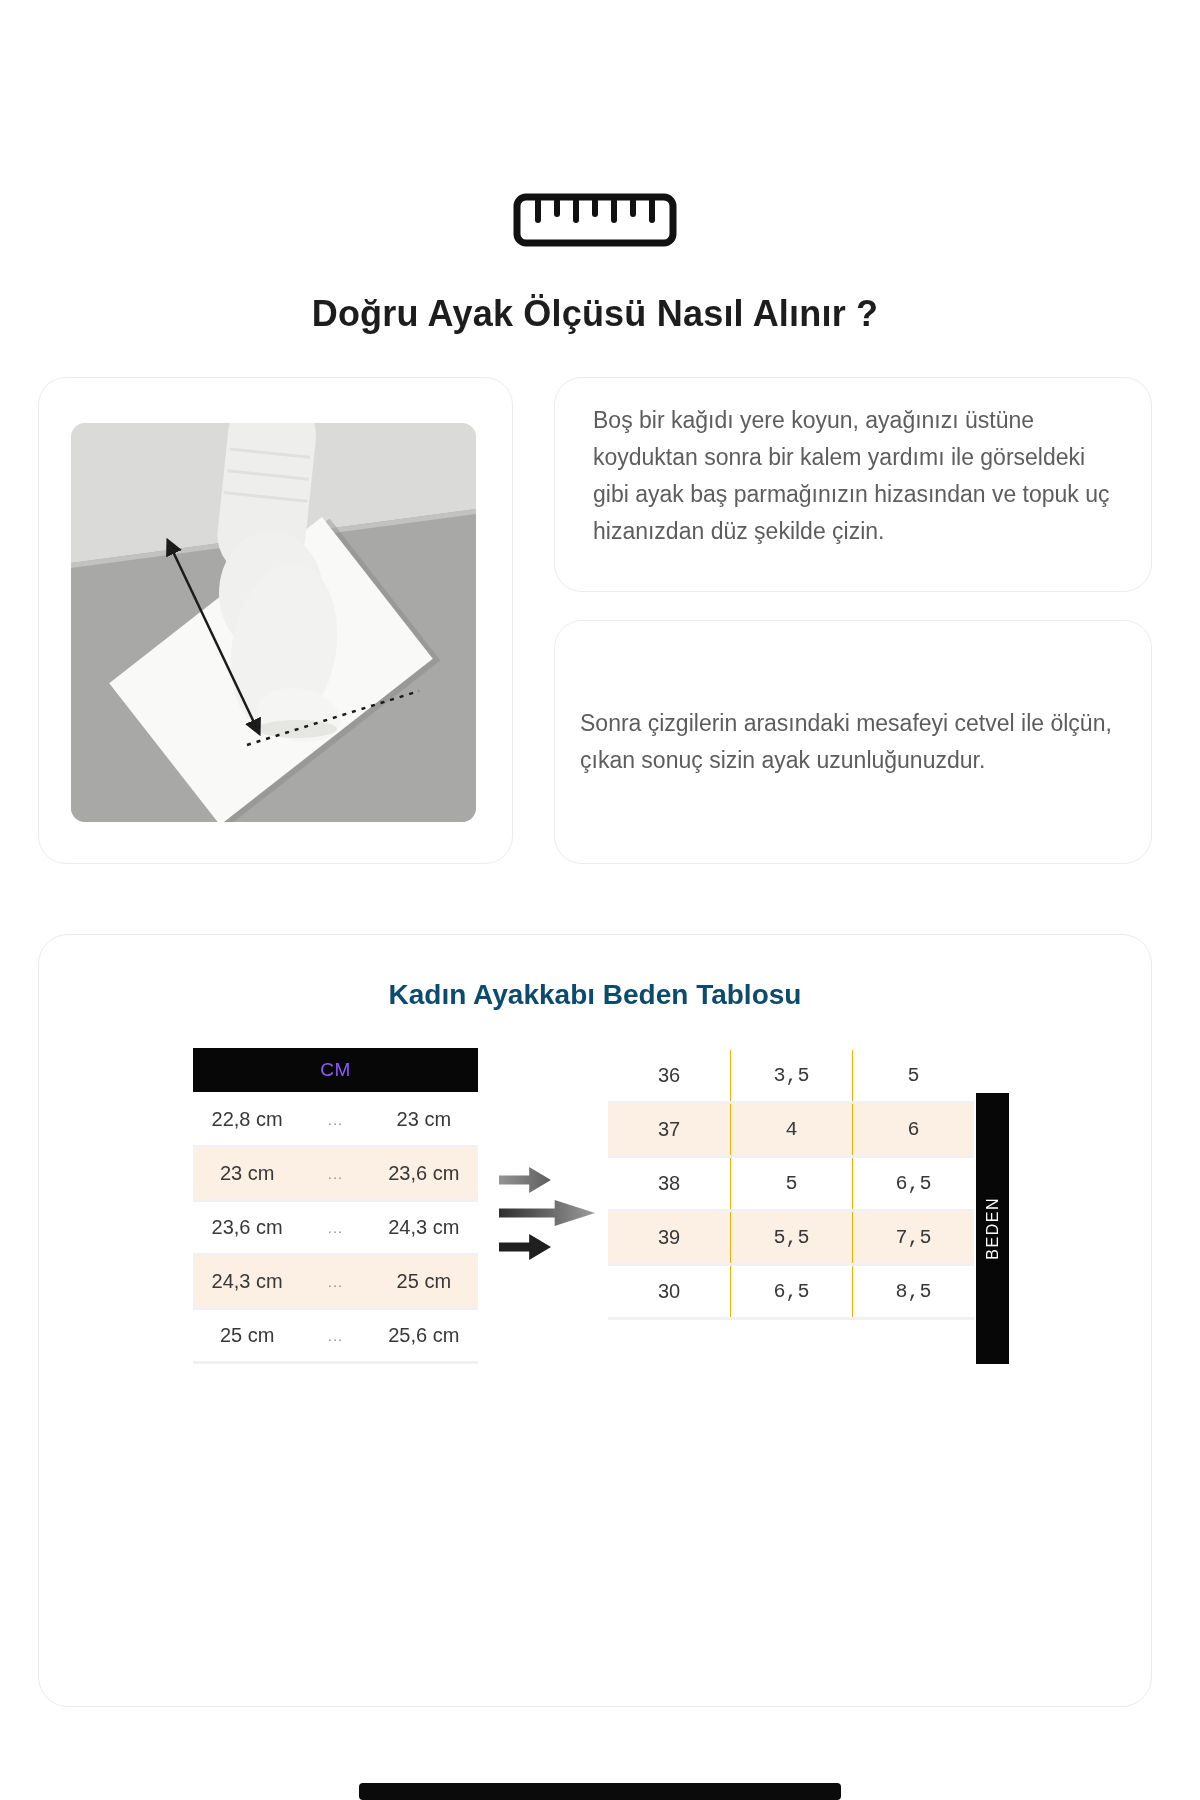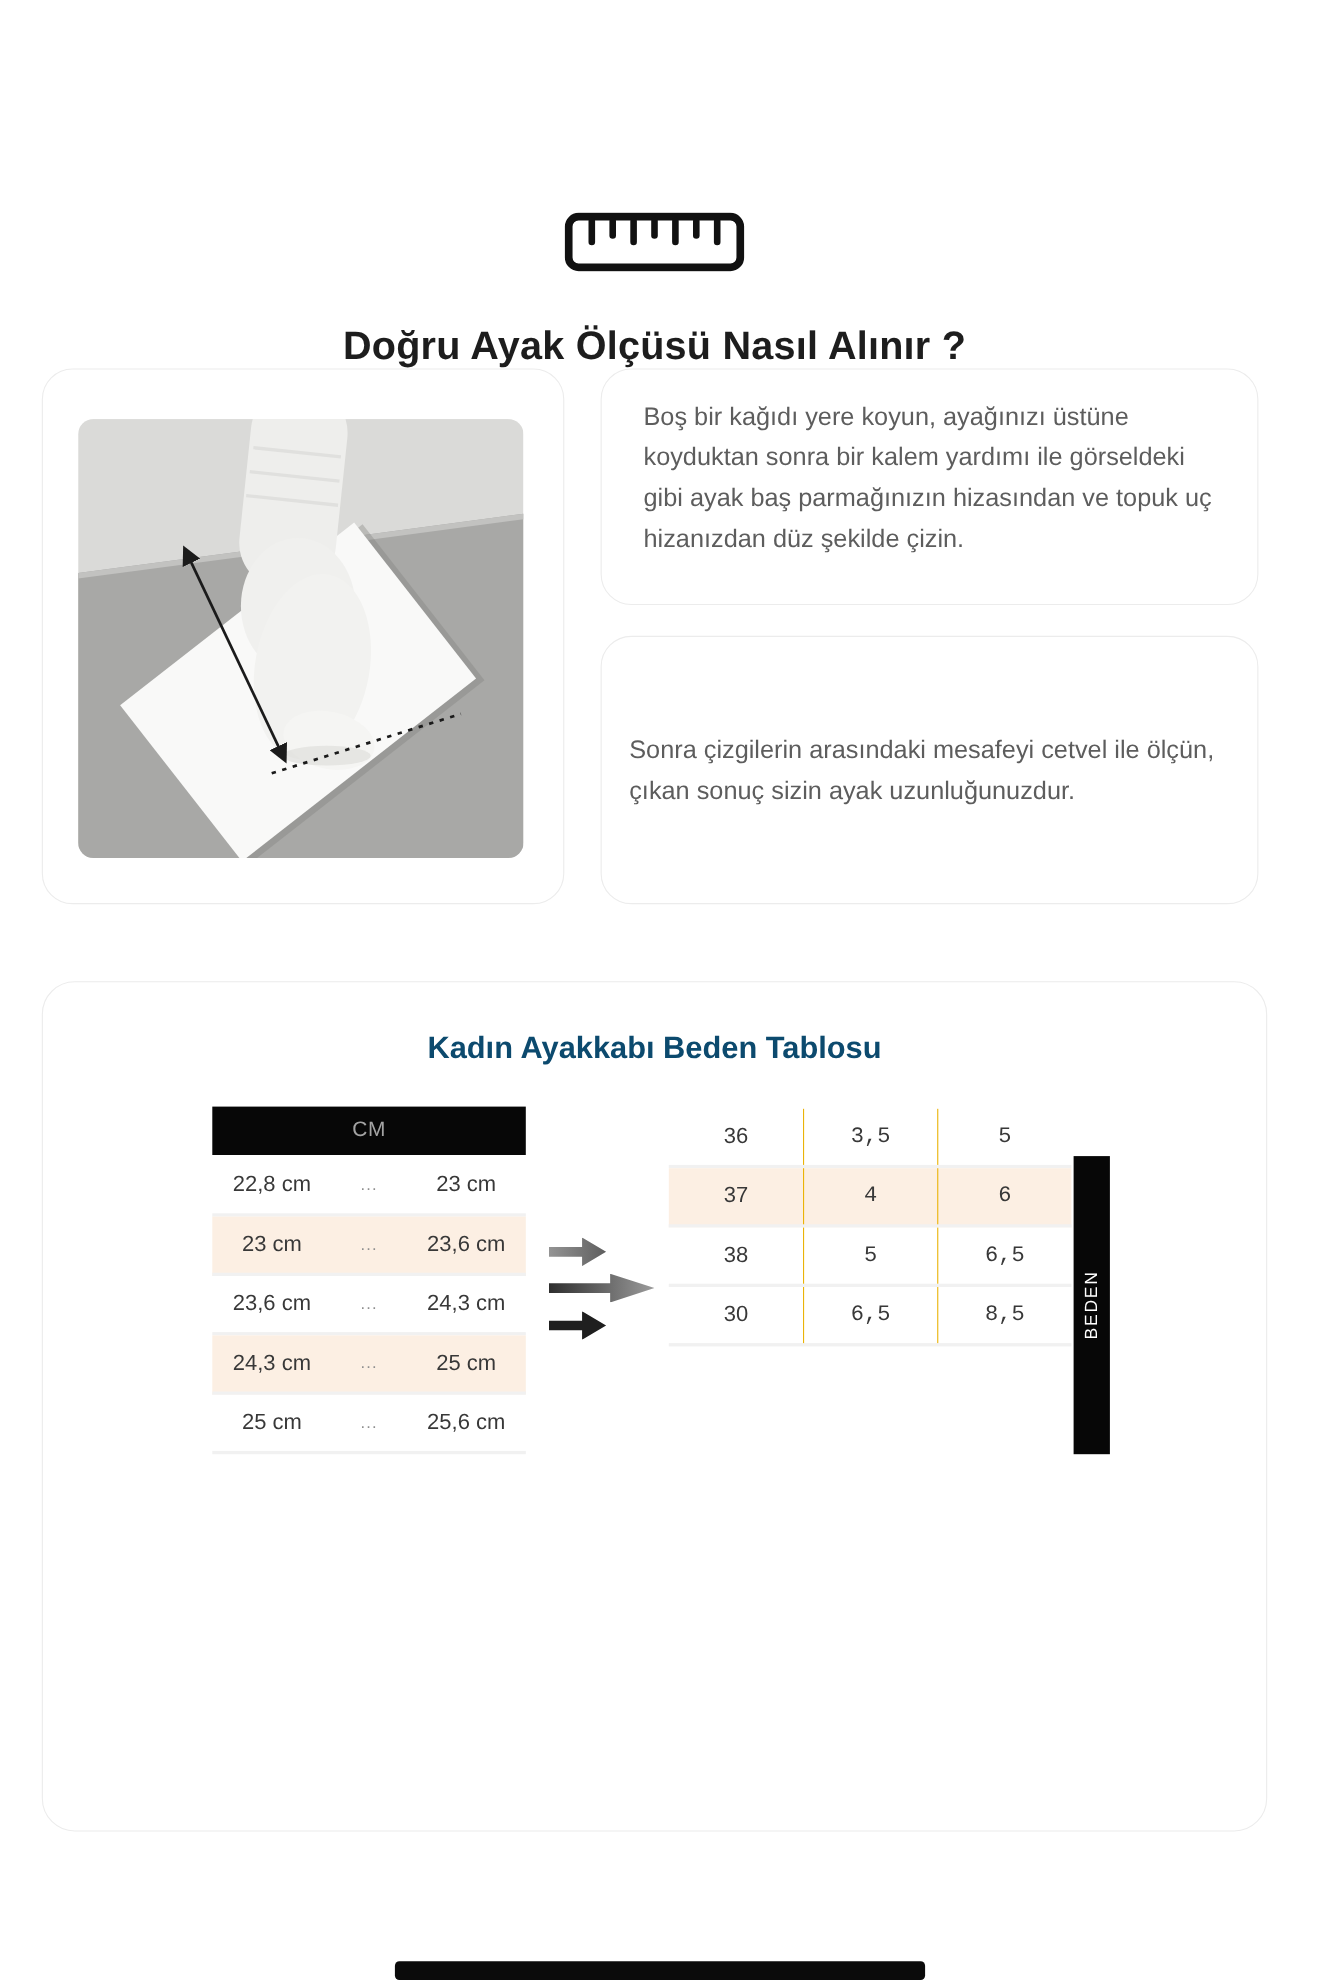--- a/index.html
+++ b/index.html
@@ -8,39 +8,39 @@
     font-family:"Liberation Sans", sans-serif; overflow:hidden;
   }
   .content { position:absolute; left:38px; top:0; width:1114px; }
 
   
   .ruler-wrap { display:flex; justify-content:center; margin-top:193px; }
   .main-title {
     margin:46px 0 0; text-align:center; font-size:36px; font-weight:700;
     color:#1d1d1d; letter-spacing:0.2px;
   }
-  .boxes-row { display:flex; gap:33px; }
+  .boxes-row { display:flex; margin-top:42px; gap:33px;justify-content:space-between; }
   .card { background:#fff; border:1px solid #ececec; border-radius:28px; box-sizing:border-box; }
   .photo-card { width:475px; height:487px; padding:45px 0 0 32px; }
   .photo { width:405px; height:399px; border-radius:14px; overflow:hidden; }
   .right-col { width:598px; display:flex; flex-direction:column; }
   .step1 { height:215px; padding:24px 38px; }
   .step2 { height:244px; margin-top:28px; display:flex; align-items:center; padding:0 25px; }
   .step-text { margin:0; font-size:23px; line-height:37px; color:#5d5d5d; }
 
   
   .size-card { margin-top:70px; height:773px; border-radius:30px; position:relative; }
   .size-title {
     margin:0; padding-top:44px; text-align:center; font-size:28px;
     font-weight:700; color:#0c4a6e;
   }
   .cm-table  { position:absolute; left:154px; top:113px; width:285px; }
   .conv-table{ position:absolute; left:569px; top:113px; width:366px; }
   .thead {
-    height:44px; background:#070707; color:#a3a3a3; font-size:19px; font-weight:500;
+    height:44px; background:#070707; color:#8b5cf6; font-size:19px; font-weight:500;
     display:flex; align-items:center; justify-content:center; letter-spacing:0.5px;
   }
   .thead.grid3 { display:grid; grid-template-columns:1fr 1fr 1fr; }
   .thead .hcell { display:flex; align-items:center; justify-content:center; height:100%; }
   .tbody { margin-top:2px; }
   .trow {
     height:51px; display:grid; align-items:stretch; 
     font-size:20px; color:#383838; background:#ffffff; border-bottom:3px solid #f1f1f1;
   }
   .trow.alt { background:#fcefe3; }
@@ -181,20 +181,25 @@
           <div class="trow grid3cols alt">
             <span class="cell">37</span>
             <span class="cell">4</span>
             <span class="cell">6</span>
           </div>
           <div class="trow grid3cols">
             <span class="cell">38</span>
             <span class="cell">5</span>
             <span class="cell">6,5</span>
           </div>
+          <div class="trow grid3cols alt">
+            <span class="cell">39</span>
+            <span class="cell">5,5</span>
+            <span class="cell">7,5</span>
+          </div>
           <div class="trow grid3cols">
             <span class="cell">30</span>
             <span class="cell">6,5</span>
             <span class="cell">8,5</span>
           </div>
         </div>
     </div>
 
     <div class="beden-bar">
       <span>BEDEN</span>

